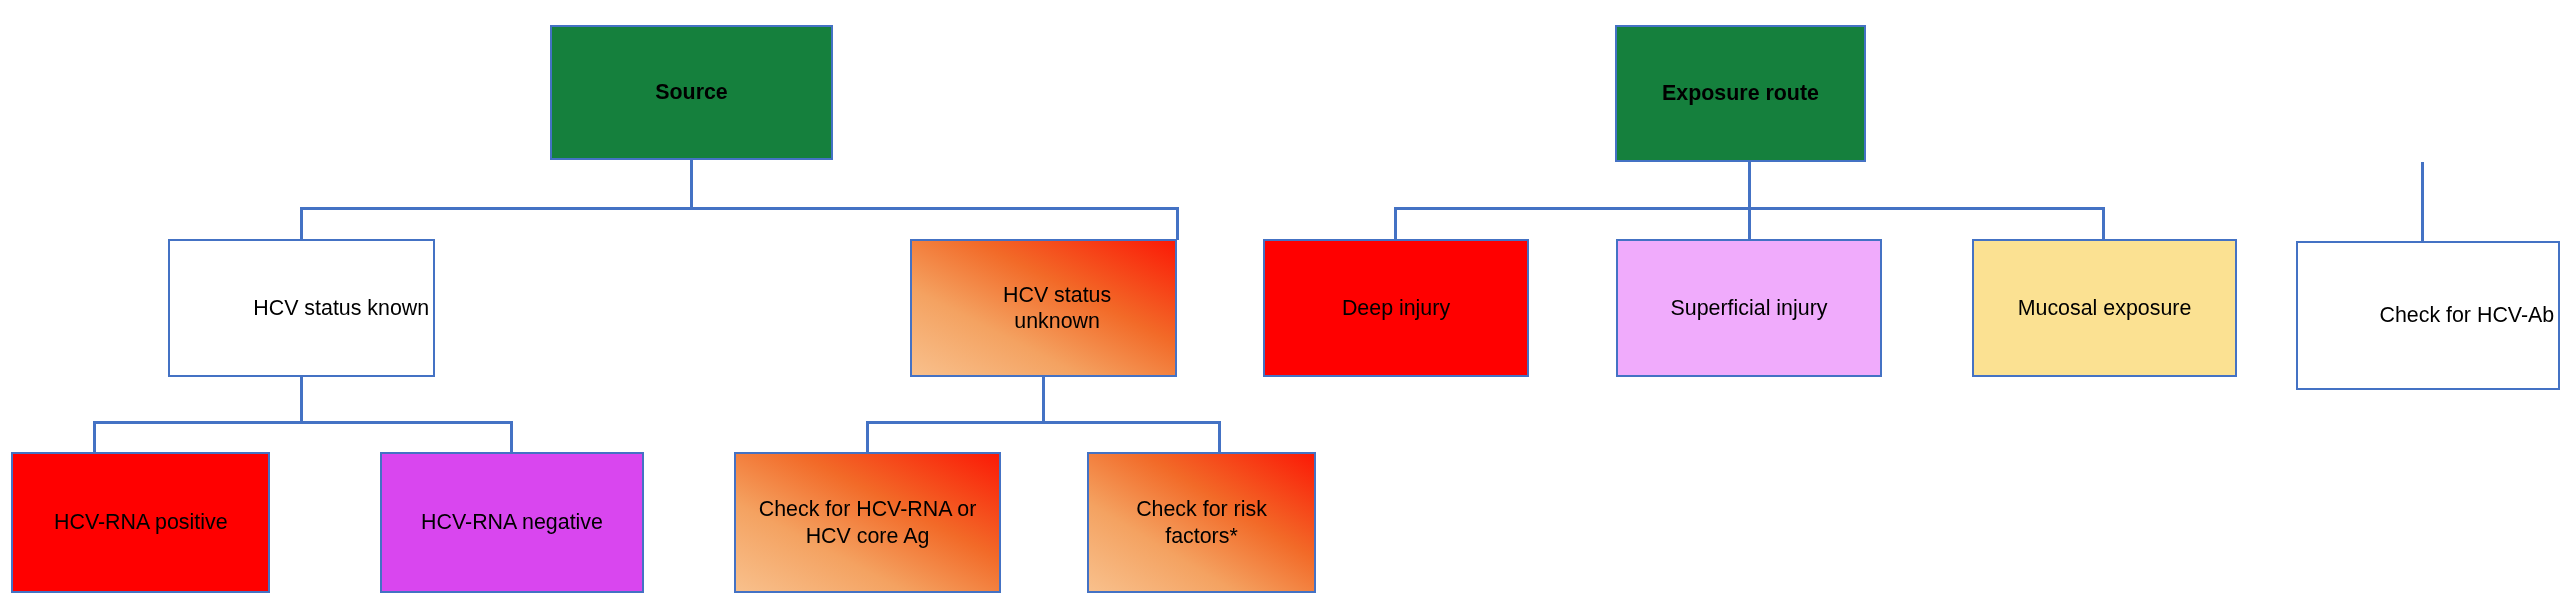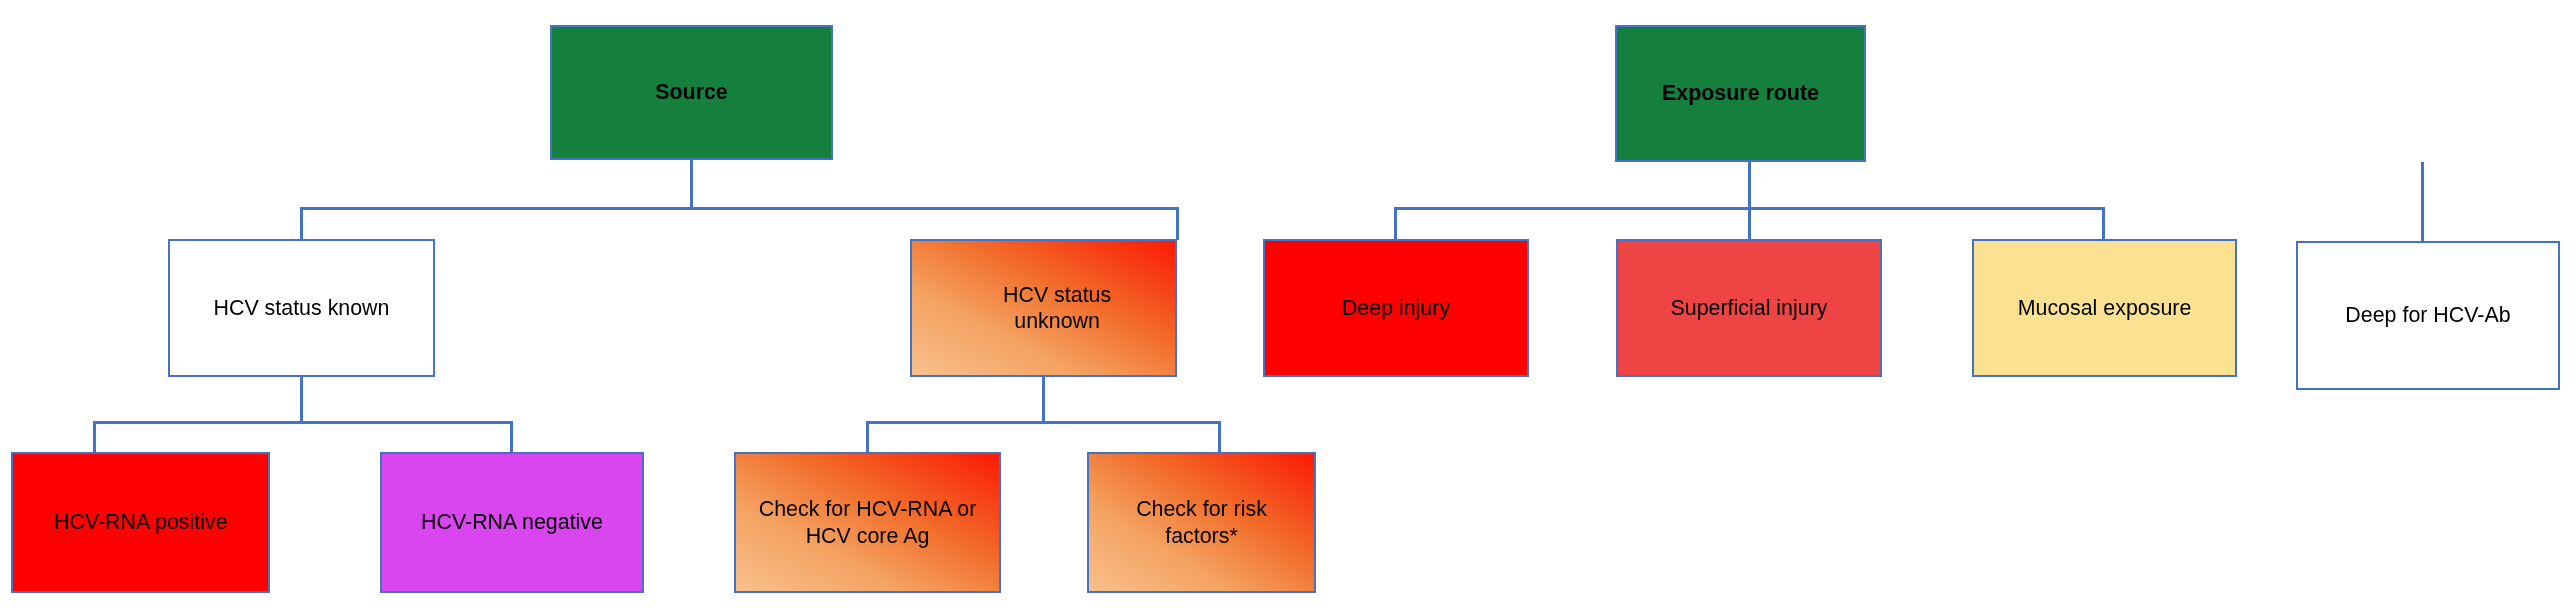--- a/index.html
+++ b/index.html
@@ -36,29 +36,30 @@
     display: block;
     width: 100%;
     white-space: pre-line;
   }
   .node.header {
     font-weight: bold;
     background: #15803d;
   }
   .node.plain {
     background: #ffffff;
+    text-align: right;
   }
   .node.red {
     background: #FF0000;
   }
   .node.green {
     background: #d946ef;
   }
   .node.orange {
-    background: #ef4444;
+    background: #f0abfc;
   }
   .node.yellow {
     background: #FBE192;
   }
   .node.gradient {
     background: linear-gradient(to top right, #F8C08C 0%, #F4A261 32%, #F26A28 62%, #FB1A06 100%);
   }
   .node.overflow-label {
     overflow: visible;
   }
@@ -147,17 +148,17 @@
   </div>
 
   <div class="node yellow" style="left:1972px; top:239px; width:265px; height:138px;">
     <span class="label">Mucosal exposure</span>
   </div>
 
 
   <div class="conn v" style="left:2421px; top:162px; width:2.5px; height:80px;"></div>
 
   <div class="node plain" style="left:2296px; top:241px; width:264px; height:149px;">
-    <span class="label">Deep for HCV-Ab</span>
+    <span class="label">Check for HCV-Ab</span>
   </div>
 
 </div>
 
 
 </body></html>

